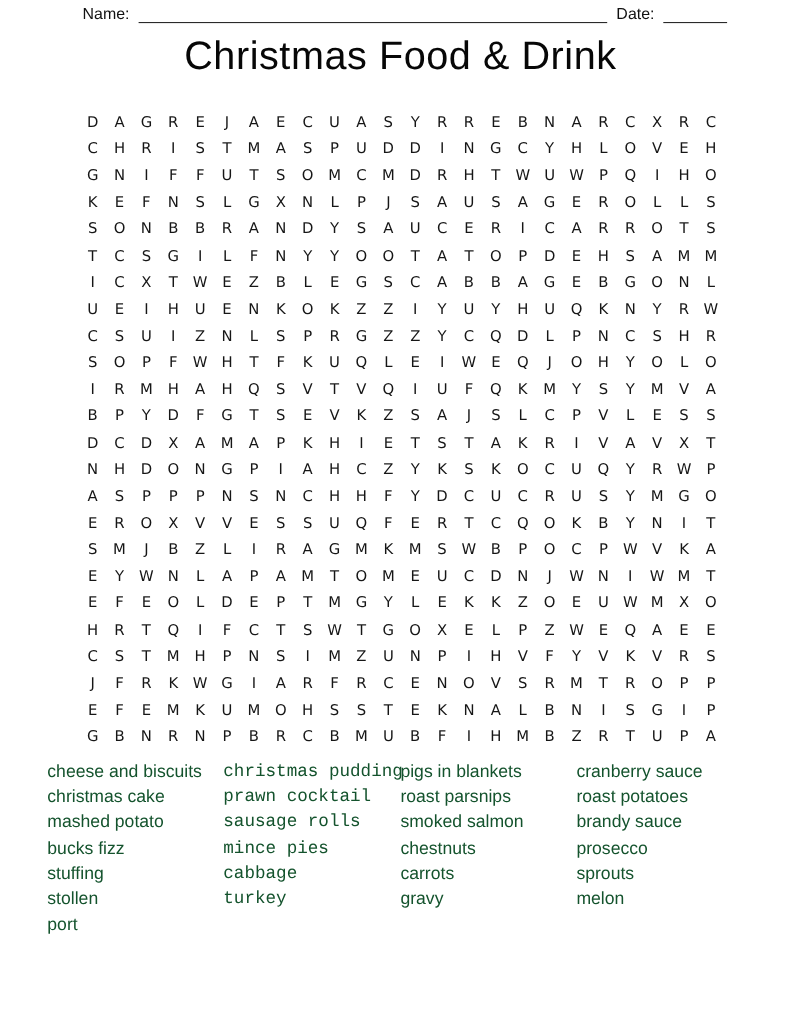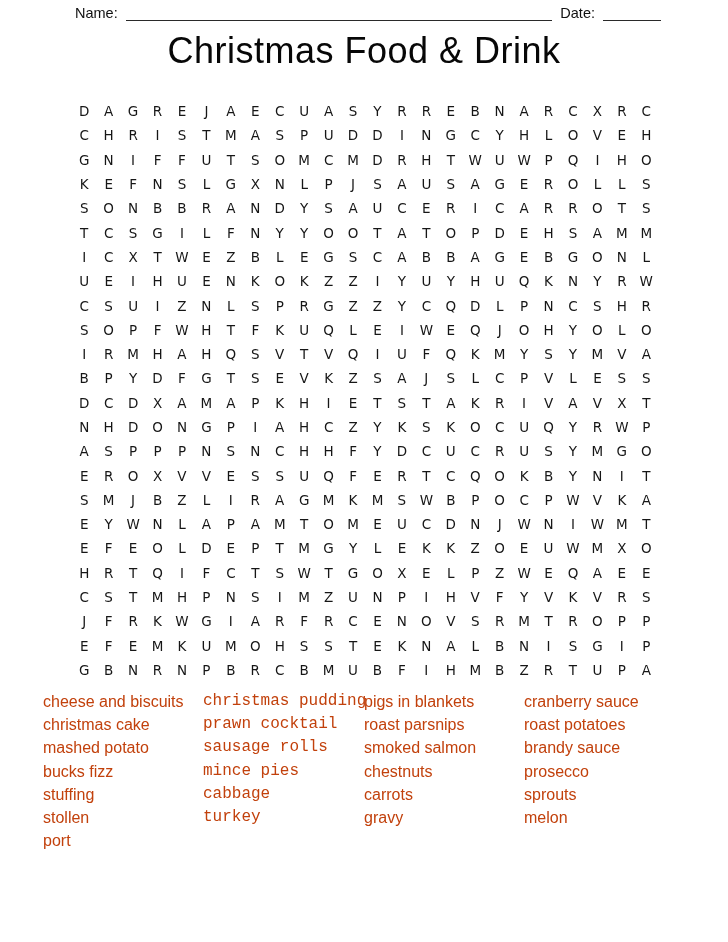--- a/index.html
+++ b/index.html
@@ -40,21 +40,21 @@
     font-size:13.5px;font-weight:400;color:#161616;
   }
   .cell{
     display:flex;align-items:center;justify-content:center;
     user-select:none;
   }
   
   .wordlist{
     position:absolute;left:43px;top:690px;
     display:flex;
-    font-size:16px;color:#c2410c;
+    font-size:16px;color:#14532d;
     font-family:"Liberation Sans", sans-serif;
   }
   .wcol{display:flex;flex-direction:column;}
   .wcol-0{width:160px;}
   .wcol-1{width:161px;font-family:Liberation Mono, monospace;}
   .wcol-2{width:160px;}
   .wcol-3{width:170px;}
   .word{line-height:23.2px;white-space:nowrap;}
 </style>
 </head>

